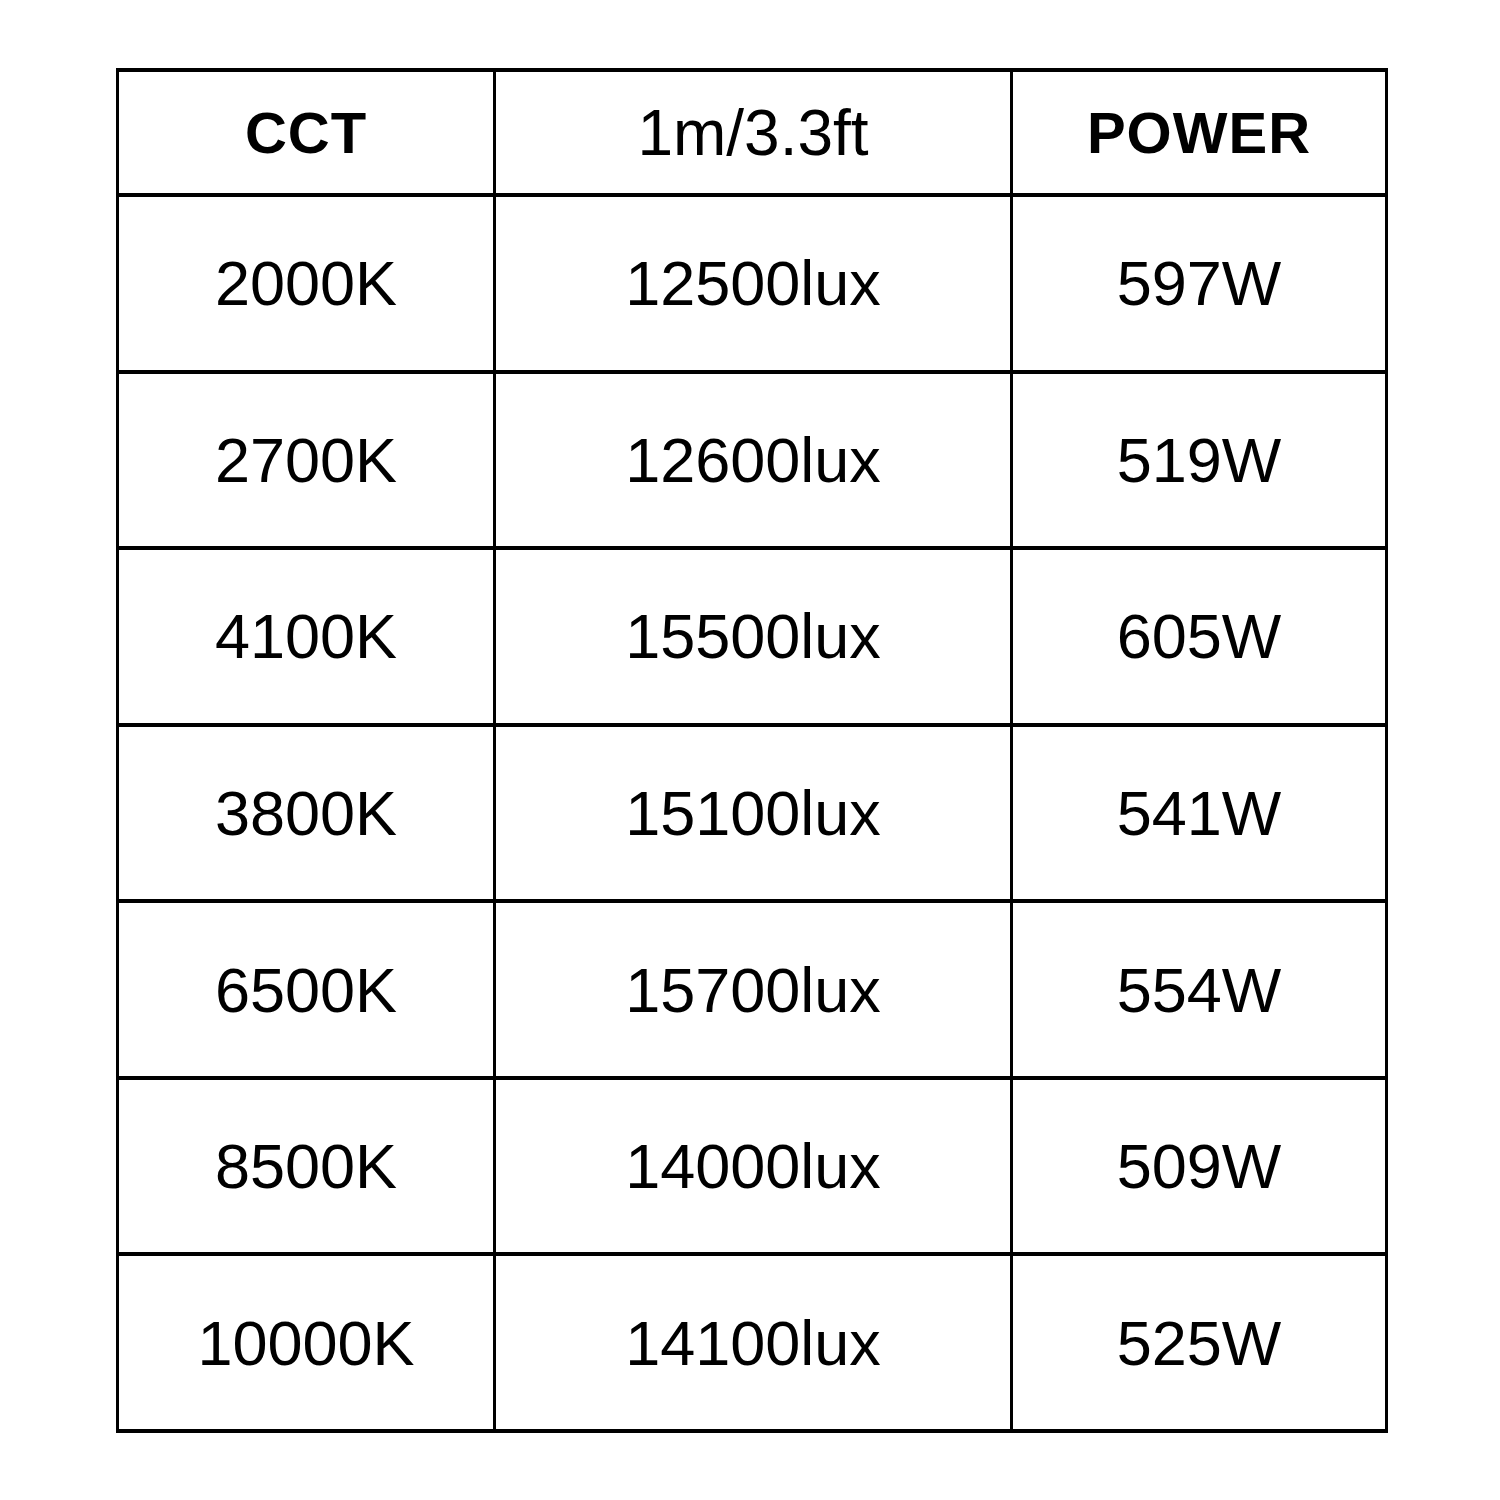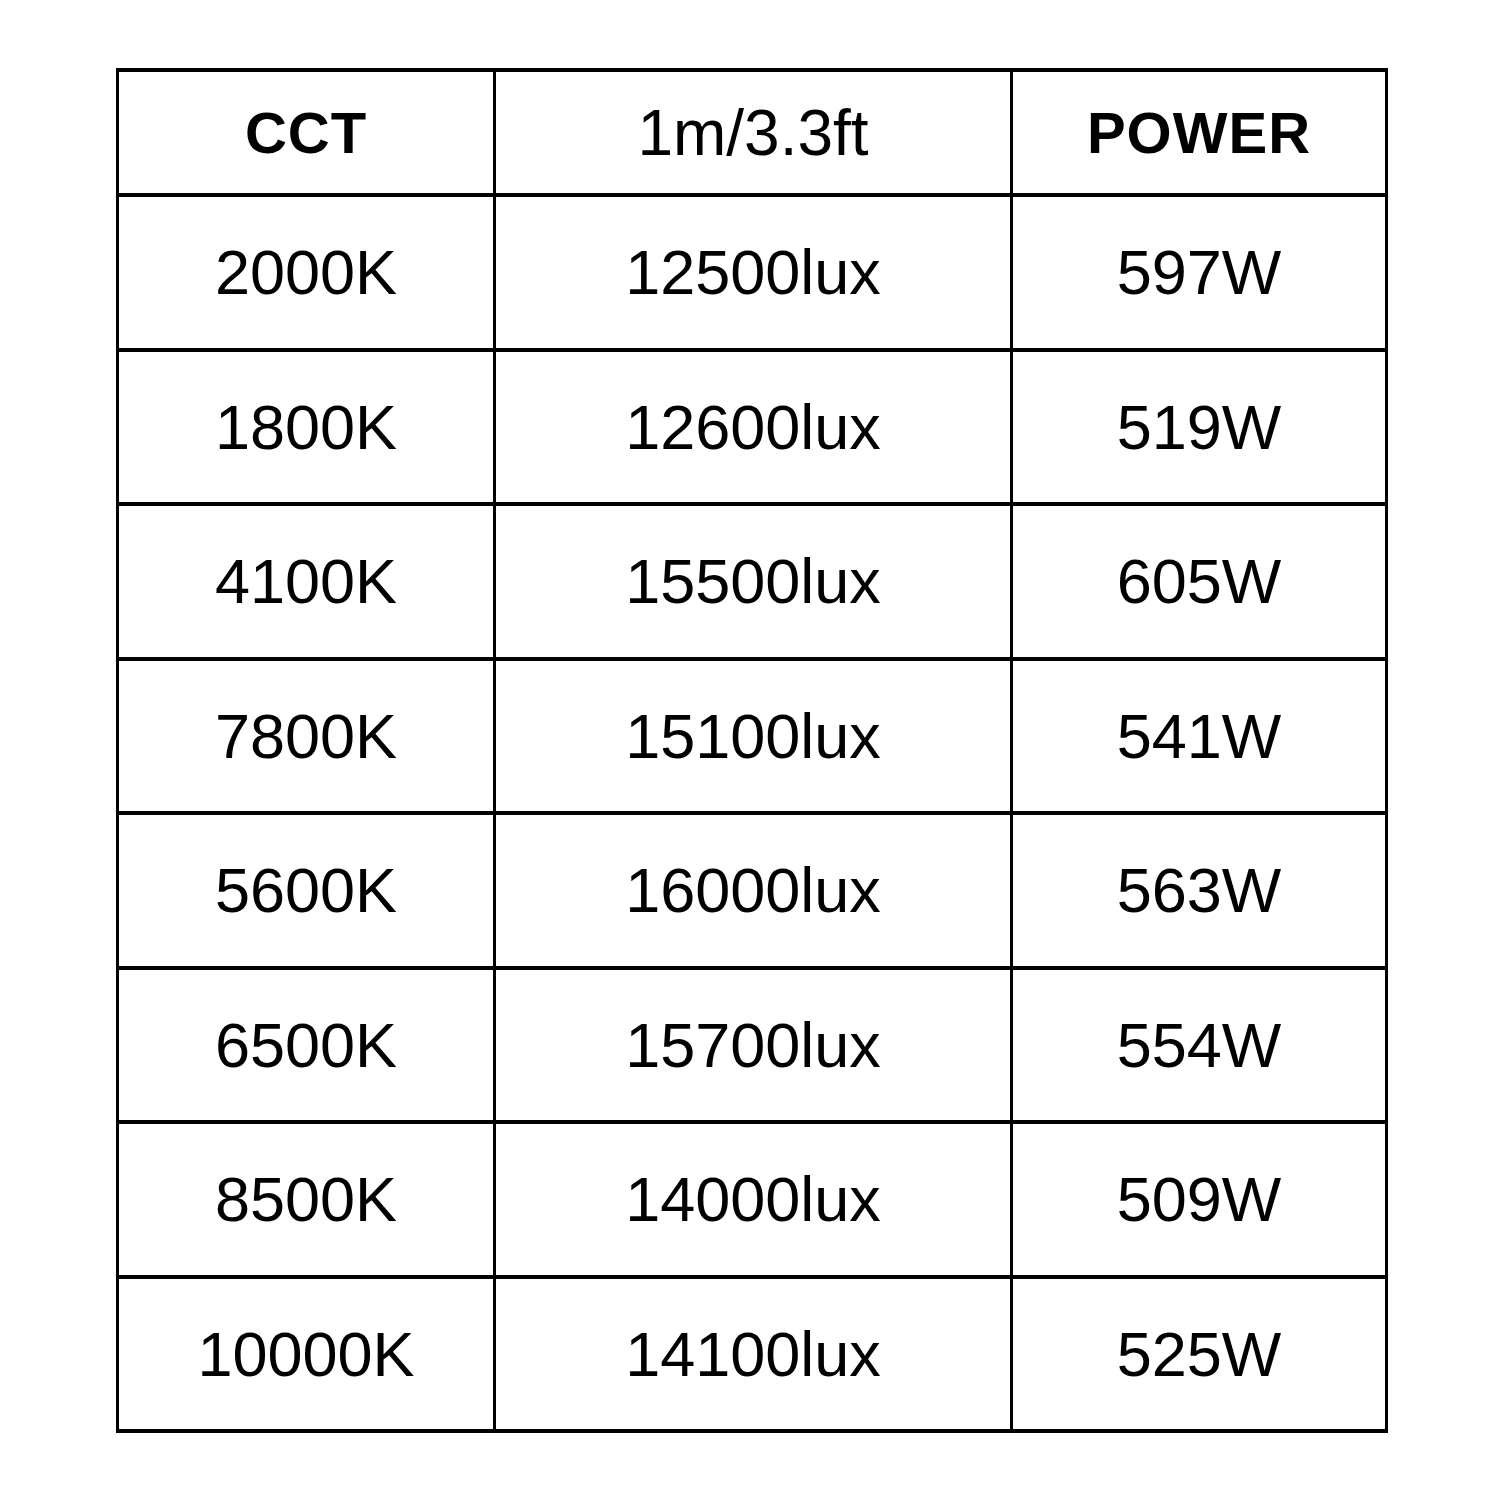--- a/index.html
+++ b/index.html
@@ -69,38 +69,33 @@
         <th>POWER</th>
       </tr>
     </thead>
     <tbody>
         <tr>
     <td>2000K</td>
     <td>12500lux</td>
     <td>597W</td>
   </tr>
         <tr>
-    <td>1800K</td>
+    <td>2700K</td>
     <td>12600lux</td>
     <td>519W</td>
   </tr>
         <tr>
     <td>4100K</td>
     <td>15500lux</td>
     <td>605W</td>
   </tr>
         <tr>
-    <td>7800K</td>
+    <td>3800K</td>
     <td>15100lux</td>
     <td>541W</td>
-  </tr>
-        <tr>
-    <td>5600K</td>
-    <td>16000lux</td>
-    <td>563W</td>
   </tr>
         <tr>
     <td>6500K</td>
     <td>15700lux</td>
     <td>554W</td>
   </tr>
         <tr>
     <td>8500K</td>
     <td>14000lux</td>
     <td>509W</td>

